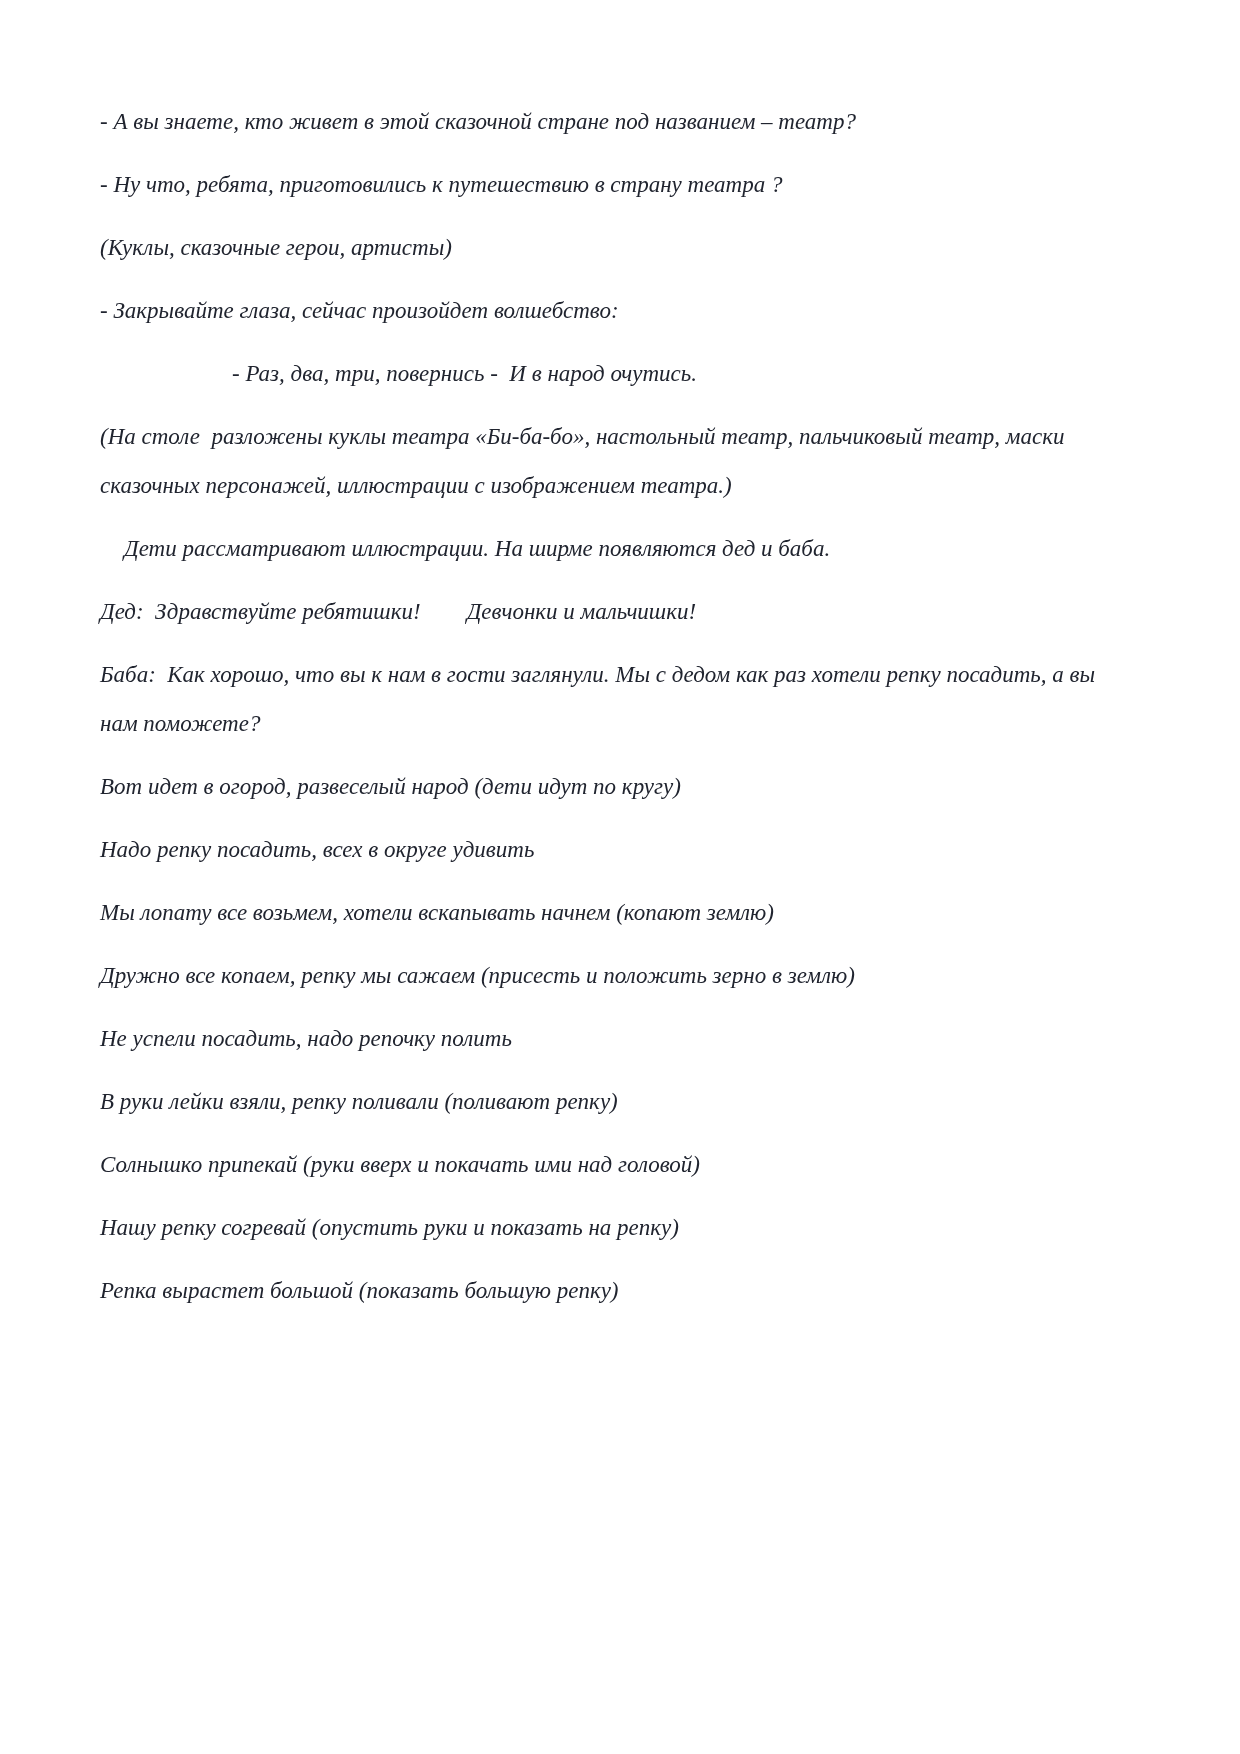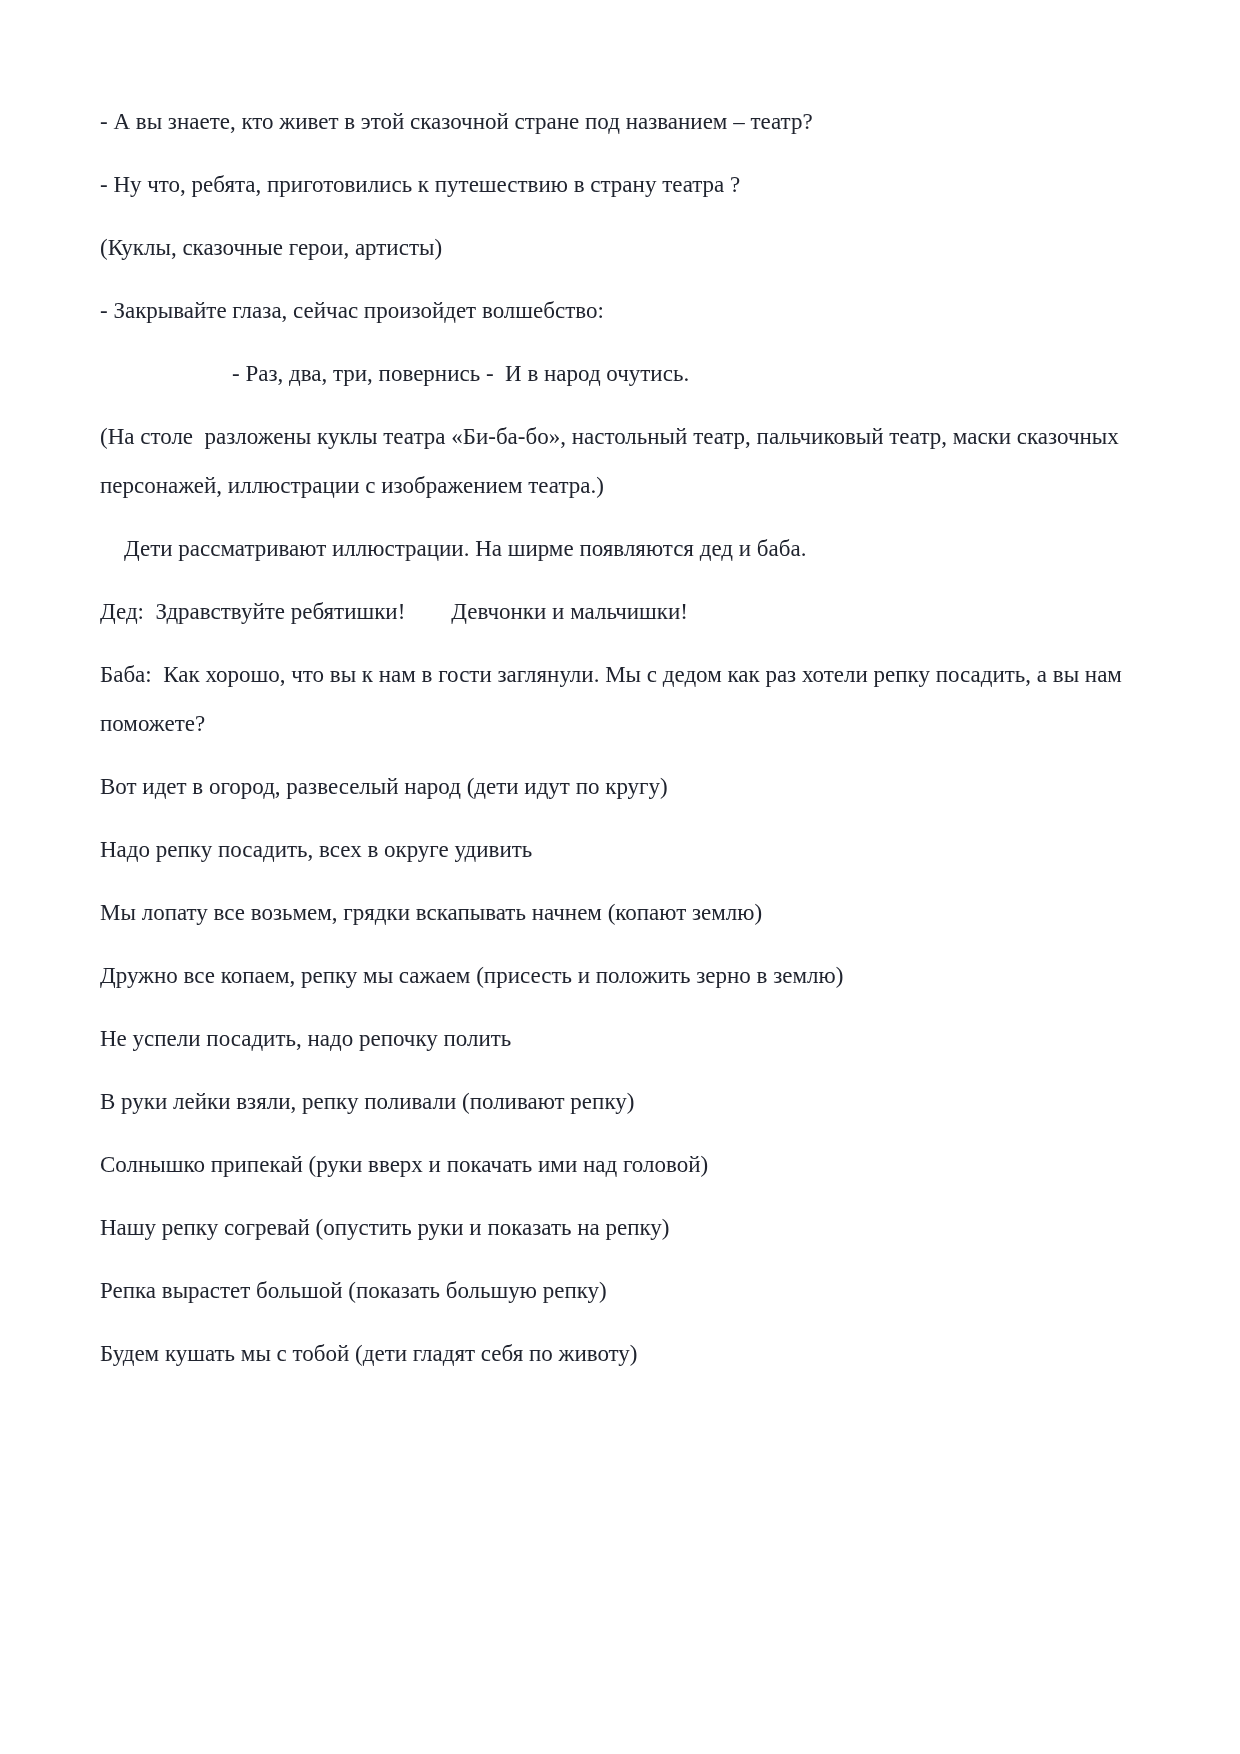--- a/index.html
+++ b/index.html
@@ -16,20 +16,21 @@
     padding: 97px 106px 40px 100px;
     font-family: "Liberation Serif", "DejaVu Serif", serif;
     font-size: 23px;
     color: #20242f;
     overflow: hidden;
   }
   .page p {
     margin: 0 0 14px 0;
     line-height: 49px;
     white-space: pre-wrap;
+    font-style: italic;
   }
   .indent-lg  { padding-left: 132px; }
   .indent-sm  { padding-left: 24px;  }
   .indent-game{ padding-left: 214px; }
   .bold { font-weight: bold; }
 </style>
 </head>
 <body>
 
 <div class="page">
@@ -50,29 +51,28 @@
 
   <p>Дед:  Здравствуйте ребятишки!        Девчонки и мальчишки!</p>
 
   <p>Баба:  Как хорошо, что вы к нам в гости заглянули. Мы с дедом как раз хотели репку посадить, а вы нам поможете?</p>
 
 
   <p>Вот идет в огород, развеселый народ (дети идут по кругу)</p>
 
   <p>Надо репку посадить, всех в округе удивить</p>
 
-  <p>Мы лопату все возьмем, грядки вскапывать начнем (копают землю)</p>
+  <p>Мы лопату все возьмем, хотели вскапывать начнем (копают землю)</p>
 
   <p>Дружно все копаем, репку мы сажаем (присесть и положить зерно в землю)</p>
 
   <p>Не успели посадить, надо репочку полить</p>
 
   <p>В руки лейки взяли, репку поливали (поливают репку)</p>
 
   <p>Солнышко припекай (руки вверх и покачать ими над головой)</p>
 
   <p>Нашу репку согревай (опустить руки и показать на репку)</p>
 
   <p>Репка вырастет большой (показать большую репку)</p>
 
-  <p>Будем кушать мы с тобой (дети гладят себя по животу)</p>
 
 </div>
 
 </body></html>

